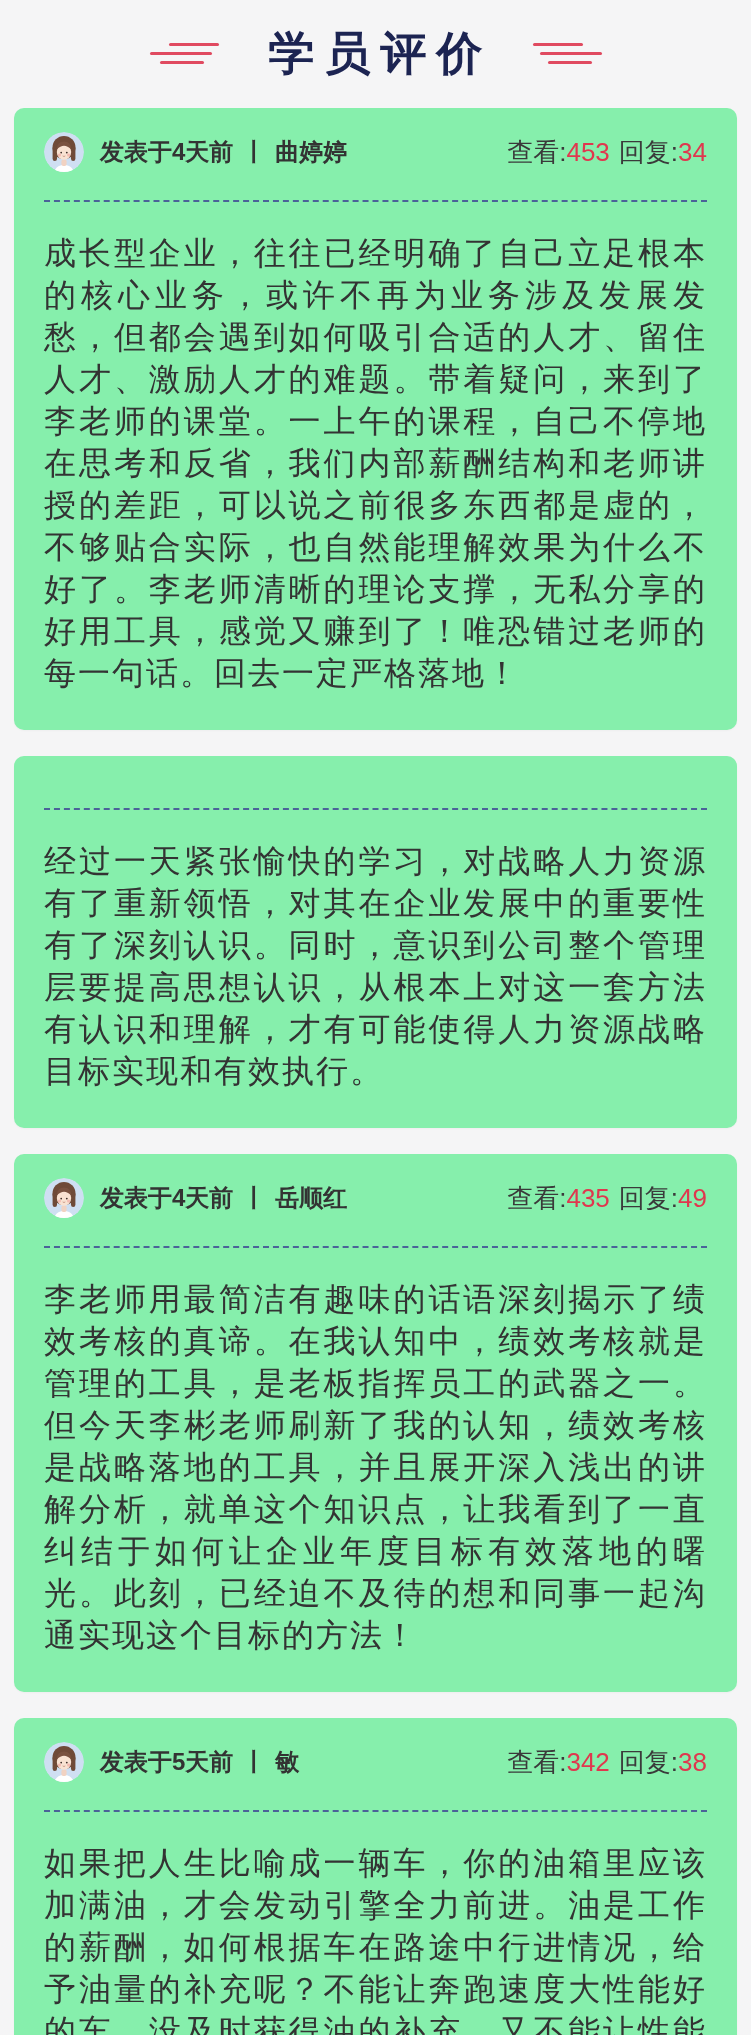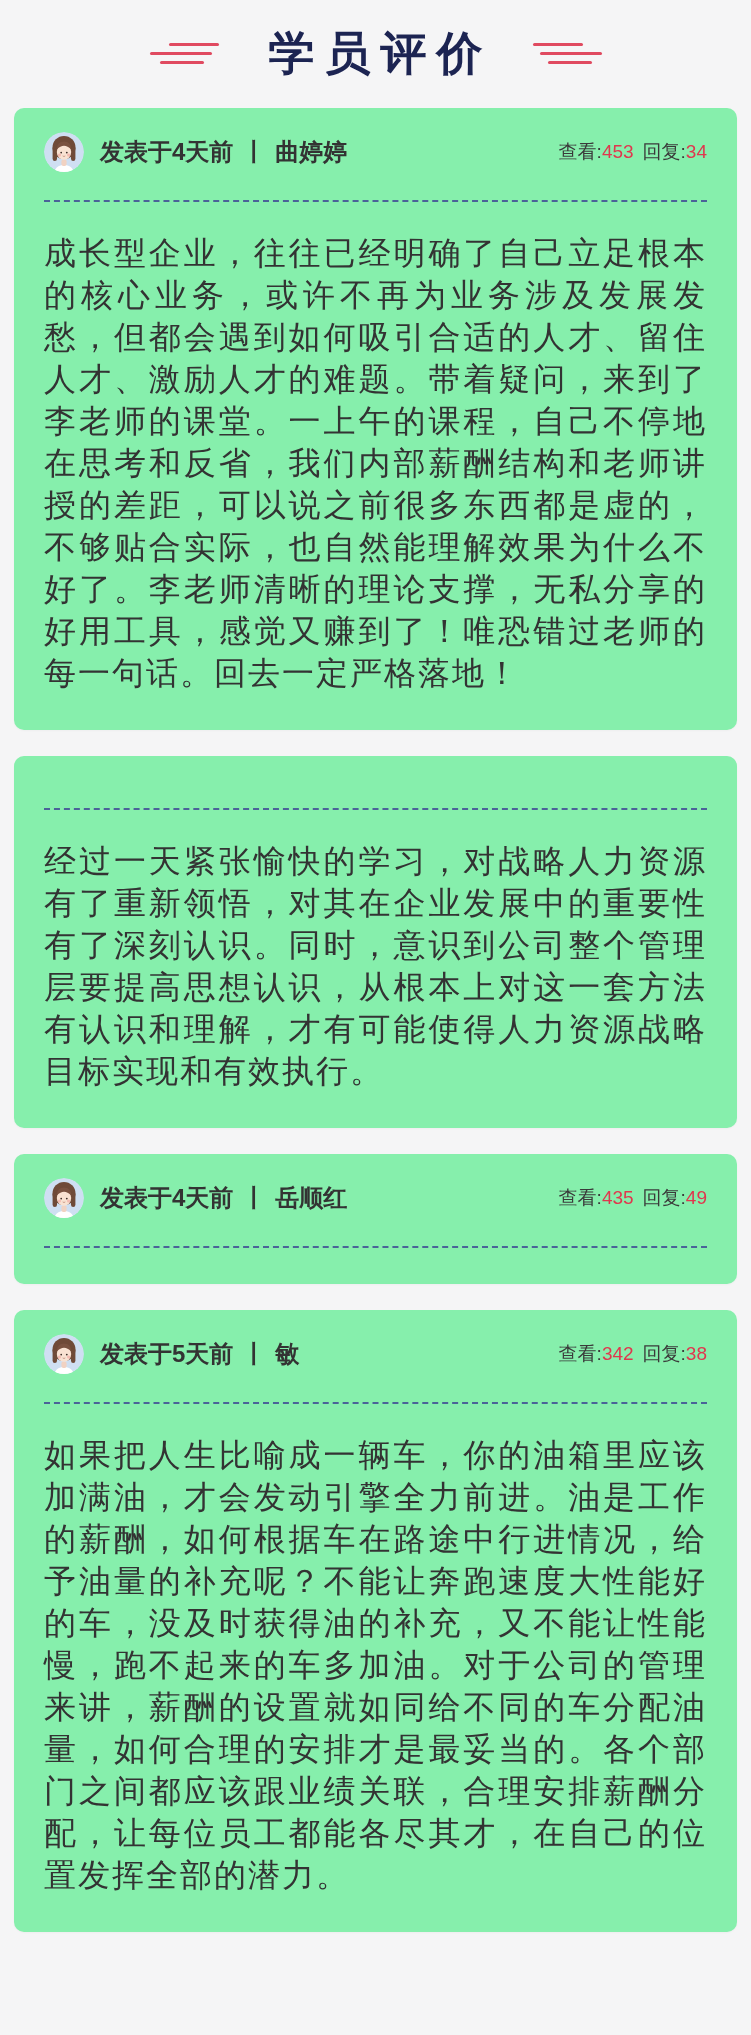--- a/index.html
+++ b/index.html
@@ -54,21 +54,21 @@
   .meta {
     margin-left: 16px;
     flex: 1;
     font-size: 24px;
     font-weight: 700;
     color: #333333;
     white-space: nowrap;
   }
   .meta .divider { margin: 0 9px; color: #333333; }
   .stats {
-    font-size: 19px;
+    font-size: 26px;
     font-weight: 400;
     color: #3a3a3a;
     white-space: nowrap;
   }
   .stats .num { color: #e0374e; }
   .stats .lbl-replies { margin-left: 9px; }
   .dashed-line {
     margin-top: 28px;
     height: 0;
     border-top: 2px dashed #4a6398;
@@ -157,20 +157,21 @@
         </svg>
     </span>
     <div class="meta">
       <span>发表于4天前</span><span class="divider">丨</span><span>岳顺红</span>
     </div>
     <div class="stats">
       <span>查看:</span><span class="num">435</span><span class="lbl-replies">回复:</span><span class="num">49</span>
     </div>
   </div>
   <div class="dashed-line"></div>
+  <p class="content">李老师用最简洁有趣味的话语深刻揭示了绩效考核的真谛。在我认知中，绩效考核就是管理的工具，是老板指挥员工的武器之一。但今天李彬老师刷新了我的认知，绩效考核是战略落地的工具，并且展开深入浅出的讲解分析，就单这个知识点，让我看到了一直纠结于如何让企业年度目标有效落地的曙光。此刻，已经迫不及待的想和同事一起沟通实现这个目标的方法！</p>
 </section>
 
 <section class="card">
   <div class="card-head">
     <span class="avatar">
       <svg viewBox="0 0 40 40" width="40" height="40">
           <g clip-path="url(#avatar-clip)">
             <use href="#girl-avatar"></use>
           </g>
         </svg>

